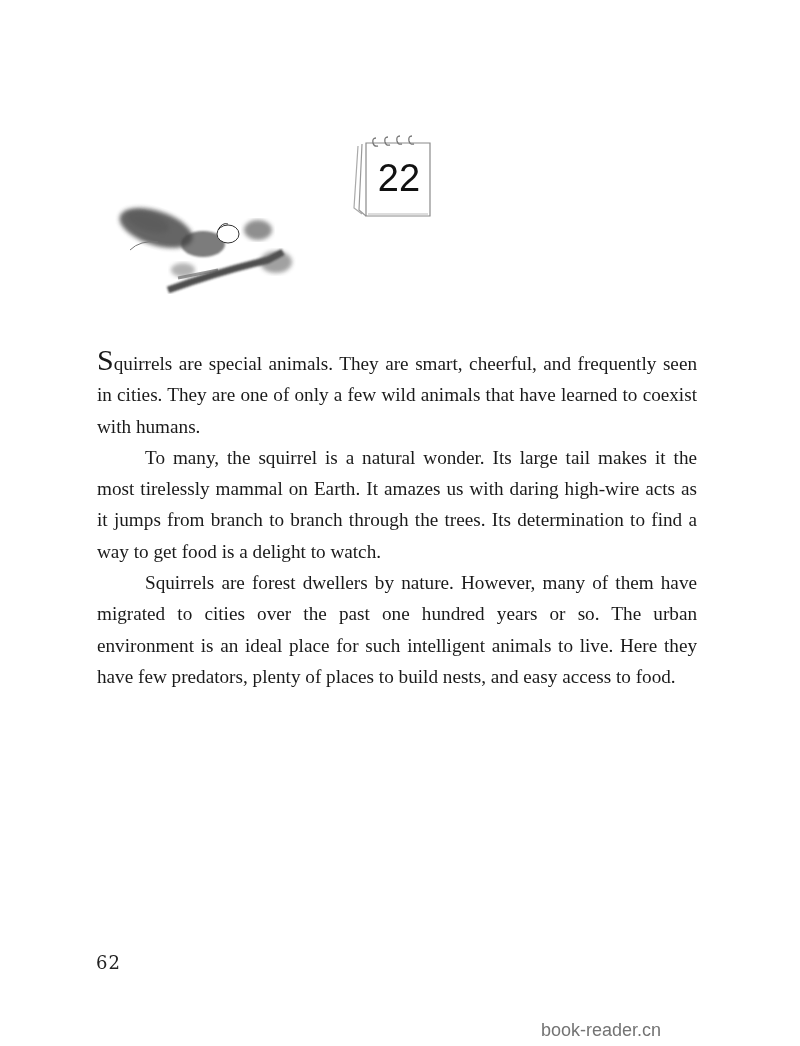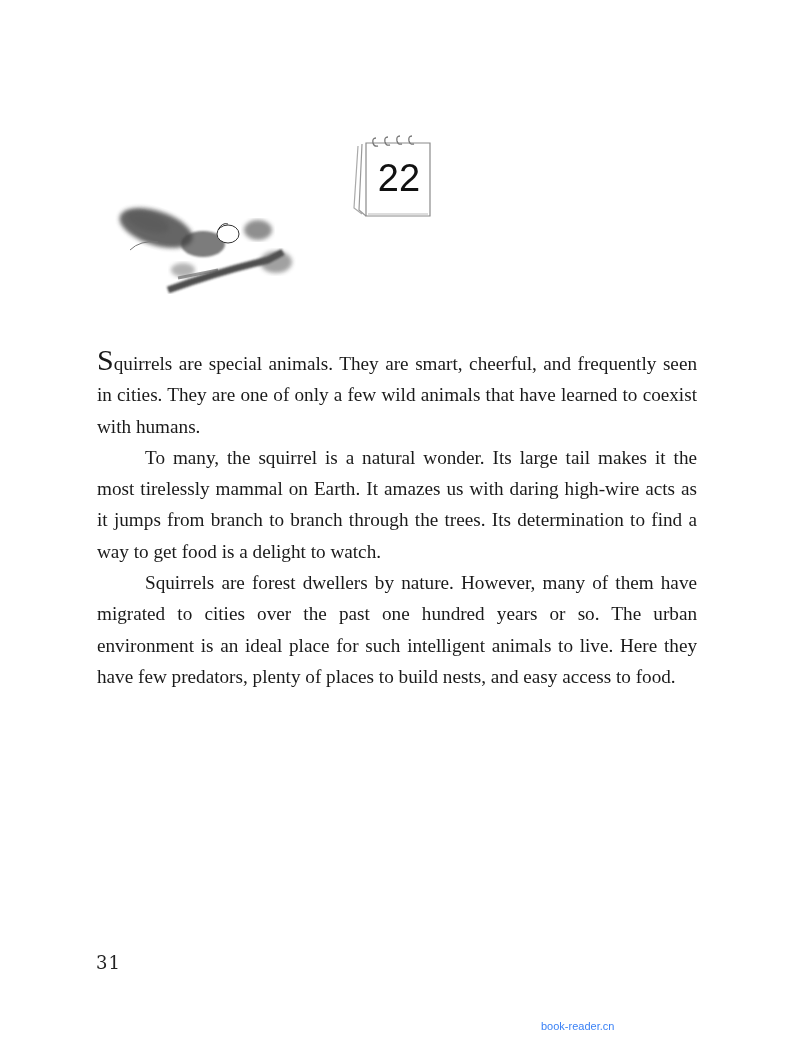--- a/index.html
+++ b/index.html
@@ -19,21 +19,21 @@
   .body-text { position:absolute; left:97px; top:348px; width:600px;
     font-family:"DejaVu Serif", serif; font-size:19.2px; line-height:31.3px; color:#1a1a1a; }
   .body-text p { margin:0; text-align:justify; text-align-last:left;font-family:Liberation Serif, serif; }
   .body-text p.indent { text-indent:48px; }
   .drop { font-size:30px; line-height:20px; }
 
   .page-number { position:absolute; left:96px; top:952px; font-family:"DejaVu Serif", serif;
     font-size:18px; color:#222; letter-spacing:1px; }
 
   .watermark { position:absolute; left:541px; top:1020px; font-family:"Liberation Sans", sans-serif;
-    font-size:11px; color:#3b82f6; }
+    font-size:18px; color:#737373; }
 </style>
 </head>
 <body>
 
 <div class="page">
 
   <div class="calendar">
     <svg width="90" height="92" viewBox="0 0 90 92">
       <g fill="none" stroke="#8a8a8a" stroke-width="1.2">
         <path d="M8 18 L4 80 L12 86" stroke="#aaa"></path>
@@ -75,16 +75,16 @@
     </svg>
   </div>
 
 
   <div class="body-text">
     <p><span class="drop">S</span><span>quirrels are special animals. They are smart, cheerful, and frequently seen in cities. They are one of only a few wild animals that have learned to coexist with humans.</span></p>
     <p class="indent">To many, the squirrel is a natural wonder. Its large tail makes it the most tirelessly mammal on Earth. It amazes us with daring high-wire acts as it jumps from branch to branch through the trees. Its determination to find a way to get food is a delight to watch.</p>
     <p class="indent">Squirrels are forest dwellers by nature. However, many of them have migrated to cities over the past one hundred years or so. The urban environment is an ideal place for such intelligent animals to live. Here they have few predators, plenty of places to build nests, and easy access to food.</p>
   </div>
 
-  <div class="page-number">31</div>
+  <div class="page-number">62</div>
 
   <div class="watermark">book-reader.cn</div>
 </div>
 
 </body></html>

